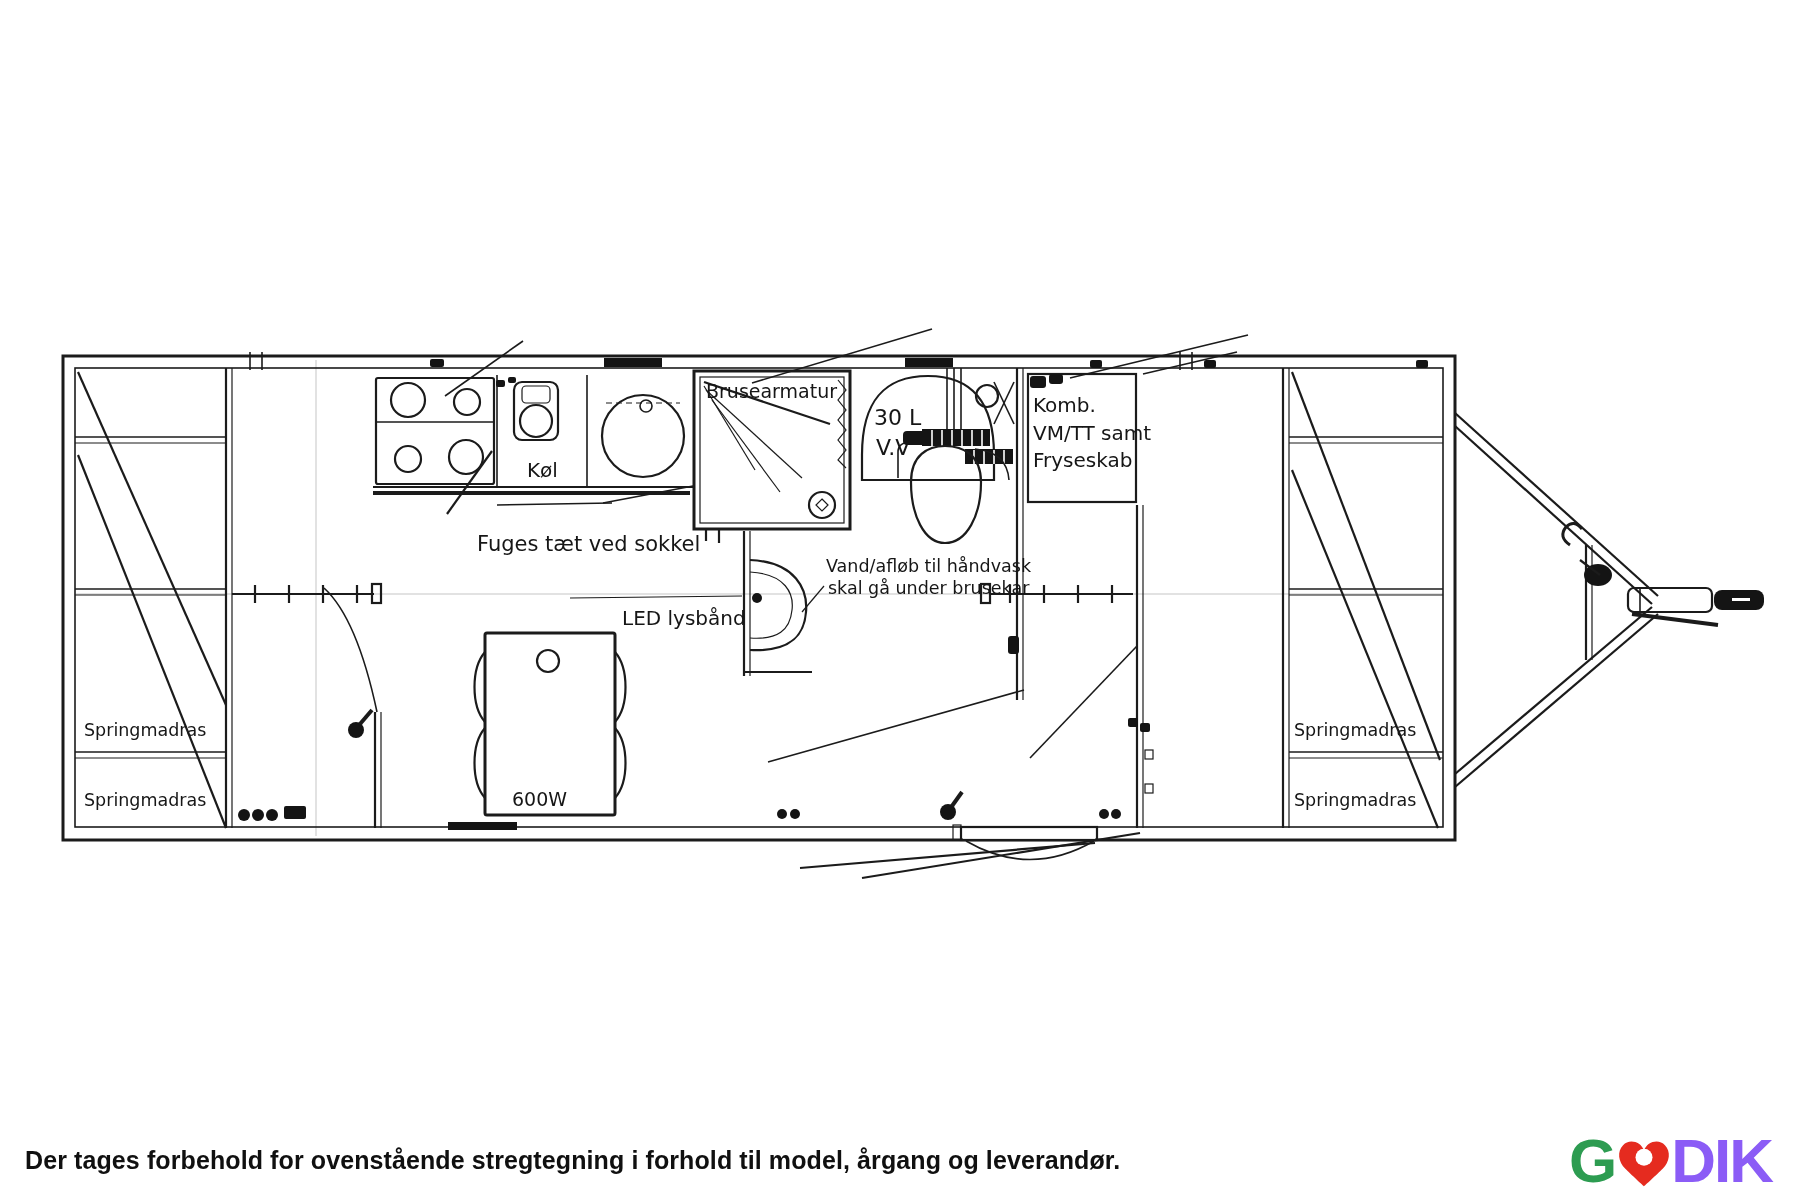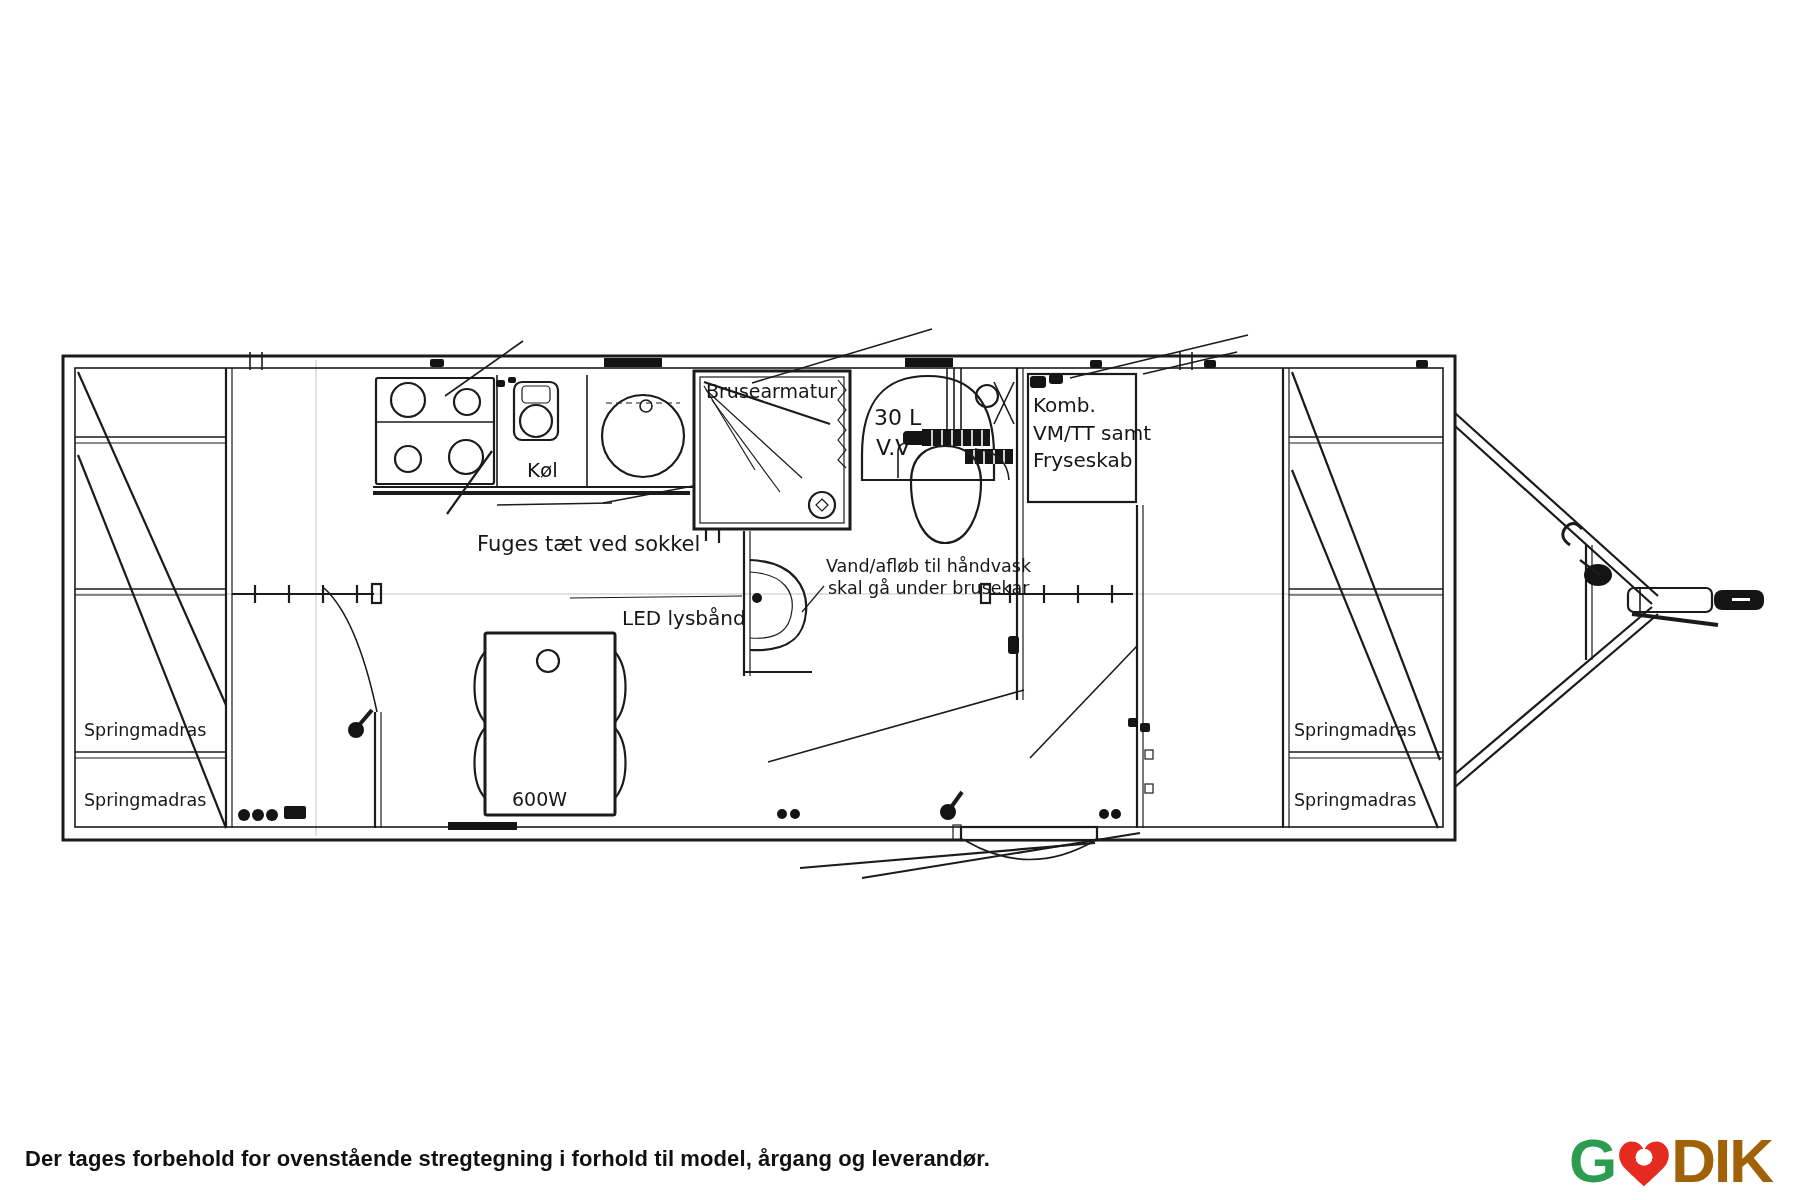--- a/index.html
+++ b/index.html
@@ -9,21 +9,21 @@
   svg.plan *{vector-effect:none;}
   svg.plan{stroke-linecap:butt;stroke-linejoin:miter;}
   .ln{fill:none;stroke:#1b1b1b;}
   .w1{stroke-width:1.2px;} .w15{stroke-width:1.6px;} .w2{stroke-width:2.2px;}
   .w3{stroke-width:3px;} .w4{stroke-width:4px;}
   .blk{fill:#141414;stroke:none;}
   .wht{stroke:#ffffff;stroke-width:1.6px;}
   .faint{stroke:#e2e2e2;stroke-width:2px;fill:none;}
   svg.plan text{font-family:"DejaVu Sans",sans-serif;fill:#161616;stroke:none;}
   .t17{font-size:17.5px;} .t19{font-size:19px;} .t20{font-size:20px;} .t21{font-size:21px;} .t22{font-size:22px;}
-  .footer-text{position:absolute;left:25px;top:1146px;font-size:22px;font-weight:700;
+  .footer-text{position:absolute;left:25px;top:1146px;font-size:25px;font-weight:700;
                color:#101010;letter-spacing:0.1px;}
   .logo{position:absolute;right:28px;bottom:8px;display:flex;align-items:center;gap:0px;}
   .logo .lt{font-size:62px;font-weight:800;letter-spacing:-2px;line-height:1;}
   .logo svg{margin:6px -1px 0 1px;}
 </style>
 </head>
 <body>
 
 <div class="stage">
 
@@ -306,16 +306,16 @@
 </svg>
 
 <div class="footer-text">Der tages forbehold for ovenstående stregtegning i forhold til model, årgang og leverandør.</div>
 
 <div class="logo">
   <span class="lt" style="color:#2D9C51;">G</span>
   <svg width="56" height="54" viewBox="0 0 54 50">
     <path d="M27 12 C24 3 12.5 0.5 6.8 6.8 C1 13 2 22.5 9 29.5 C14 34.5 27 46.5 27 46.5 C27 46.5 40 34.5 45 29.5 C52 22.5 53 13 47.2 6.8 C41.5 0.5 30 3 27 12 Z" fill="#E52B1F" stroke="none"></path>
     <circle cx="27" cy="18.5" r="8.2" fill="#ffffff"></circle>
   </svg>
-  <span class="lt" style="color:#a16207;">DIK</span>
+  <span class="lt" style="color:#8b5cf6;">DIK</span>
 </div>
 
 </div>
 
 </body></html>

